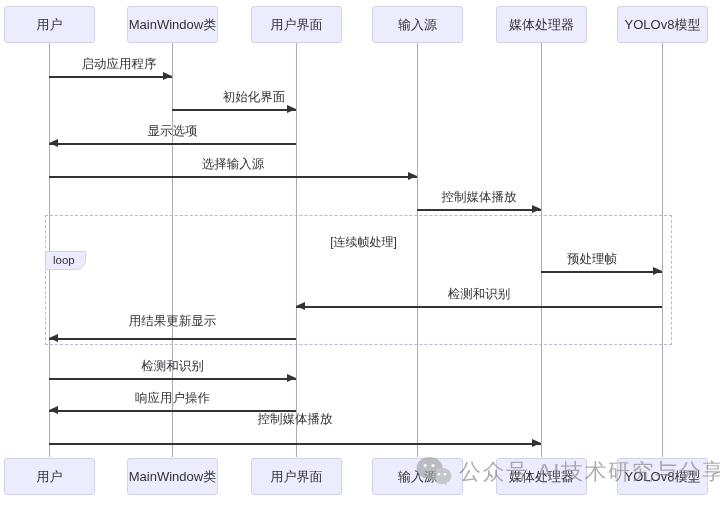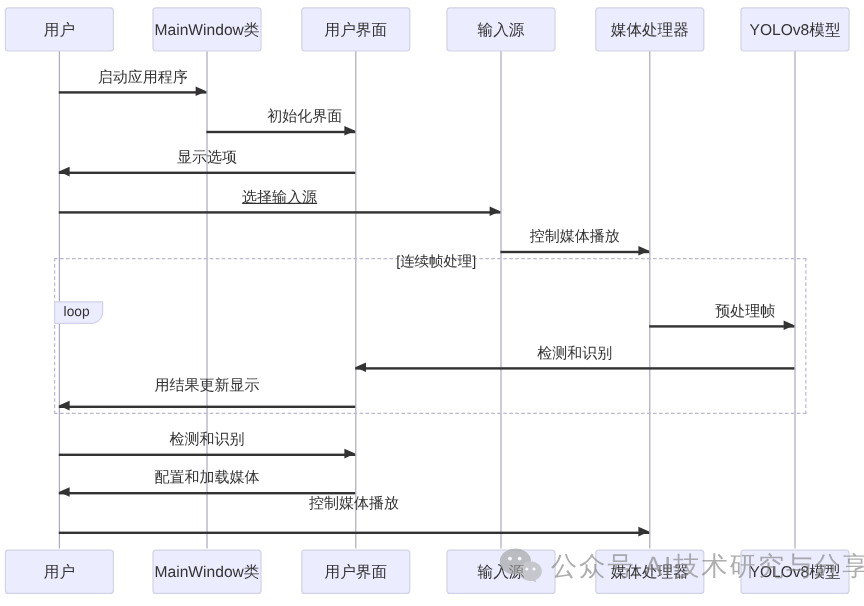--- a/index.html
+++ b/index.html
@@ -117,64 +117,64 @@
         <div class="msg-label" style="left: 234px; top: 90px; margin-left: 20px;">初始化界面</div>
         <div class="msg-line" style="left: 172px; top: 109px; width: 124px;"></div>
         <div class="arrowhead right" style="top: 105.3px; left: 287px;"></div>
       </div>
       <div>
         <div class="msg-label" style="left: 172.5px; top: 124px;">显示选项</div>
         <div class="msg-line" style="left: 49px; top: 143px; width: 247px;"></div>
         <div class="arrowhead left" style="top: 139.3px; left: 49px;"></div>
       </div>
       <div>
-        <div class="msg-label" style="left: 233px; top: 157px; text-decoration: underline;">选择输入源</div>
+        <div class="msg-label" style="left: 233px; top: 157px;">选择输入源</div>
         <div class="msg-line" style="left: 49px; top: 176px; width: 368px;"></div>
         <div class="arrowhead right" style="top: 172.3px; left: 408px;"></div>
       </div>
       <div>
         <div class="msg-label" style="left: 479px; top: 190px;">控制媒体播放</div>
         <div class="msg-line" style="left: 417px; top: 209px; width: 124px;"></div>
         <div class="arrowhead right" style="top: 205.3px; left: 532px;"></div>
       </div>
       <div>
-        <div class="msg-label" style="left: 621px; top: 252px;">预处理帧</div>
+        <div class="msg-label" style="left: 592px; top: 252px;">预处理帧</div>
         <div class="msg-line" style="left: 541px; top: 271px; width: 121px;"></div>
         <div class="arrowhead right" style="top: 267.3px; left: 653px;"></div>
       </div>
       <div>
         <div class="msg-label" style="left: 479px; top: 287px;">检测和识别</div>
         <div class="msg-line" style="left: 296px; top: 306px; width: 366px;"></div>
         <div class="arrowhead left" style="top: 302.3px; left: 296px;"></div>
       </div>
       <div>
         <div class="msg-label" style="left: 172.5px; top: 314px;">用结果更新显示</div>
         <div class="msg-line" style="left: 49px; top: 338px; width: 247px;"></div>
         <div class="arrowhead left" style="top: 334.3px; left: 49px;"></div>
       </div>
       <div>
         <div class="msg-label" style="left: 172.5px; top: 359px;">检测和识别</div>
         <div class="msg-line" style="left: 49px; top: 378px; width: 247px;"></div>
         <div class="arrowhead right" style="top: 374.3px; left: 287px;"></div>
       </div>
       <div>
-        <div class="msg-label" style="left: 172.5px; top: 391px;">配置和加载媒体</div>
+        <div class="msg-label" style="left: 172.5px; top: 391px;">响应用户操作</div>
         <div class="msg-line" style="left: 49px; top: 410px; width: 247px;"></div>
         <div class="arrowhead left" style="top: 406.3px; left: 49px;"></div>
       </div>
       <div>
         <div class="msg-label" style="left: 295px; top: 412px;">控制媒体播放</div>
         <div class="msg-line" style="left: 49px; top: 443px; width: 492px;"></div>
         <div class="arrowhead right" style="top: 439.3px; left: 532px;"></div>
       </div>
     </div>
   <div id="loop-layer">
       <div class="loop-box" style="left: 45px; top: 215px; width: 627px; height: 130px;"></div>
       <div class="loop-label" style="left: 45px; top: 215px; margin-top: 36px;">loop</div>
-      <div class="loop-condition" style="left: 363.5px; top: 210px; text-align: center;">[连续帧处理]</div>
+      <div class="loop-condition" style="left: 363.5px; top: 234px; text-align: center;">[连续帧处理]</div>
     </div>
   <div id="actors">
       <div class="actor-box" style="left: 4px; top: 6px;">
         <span>用户</span>
       </div>
       <div class="actor-box" style="left: 4px; top: 458px;">
         <span>用户</span>
       </div>
       <div class="actor-box" style="left: 127px; top: 6px;">
         <span>MainWindow类</span>

